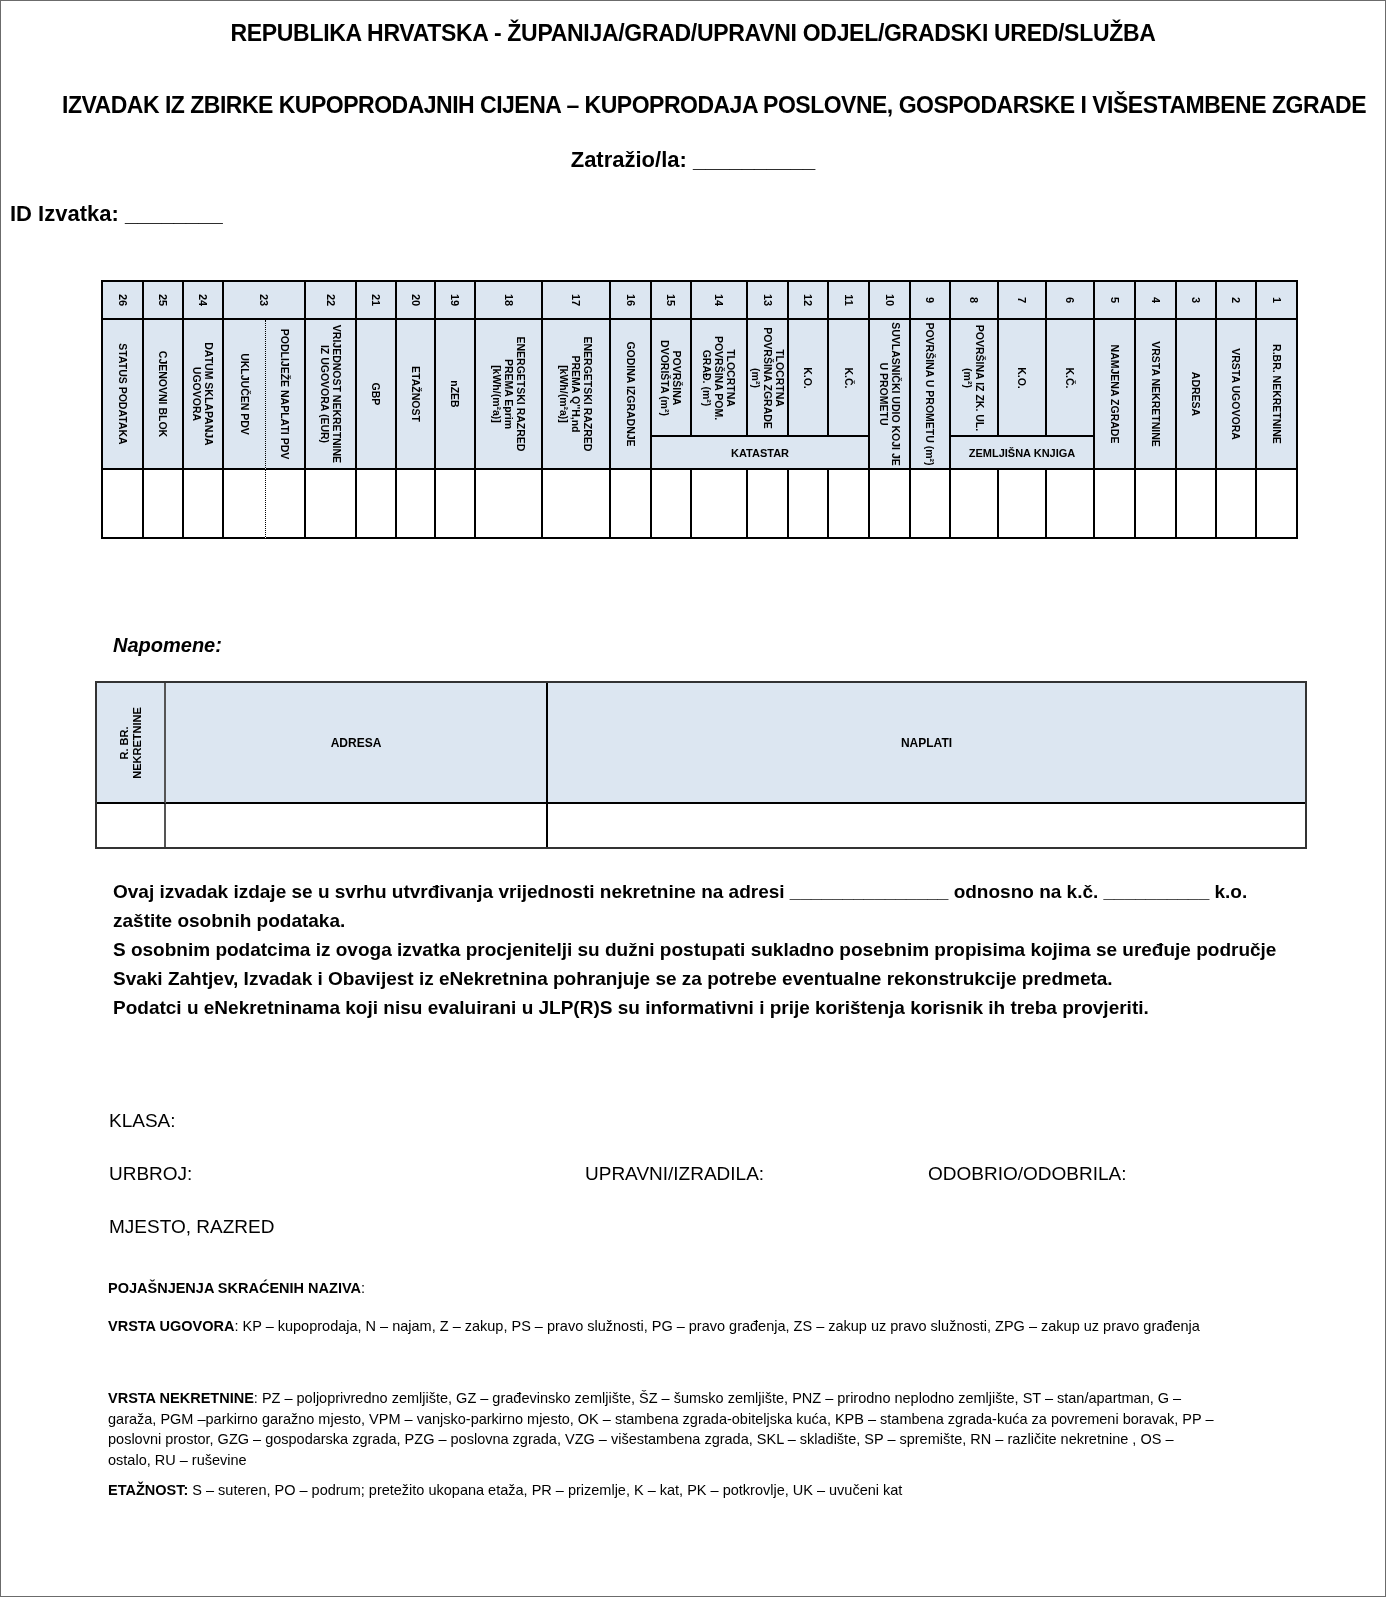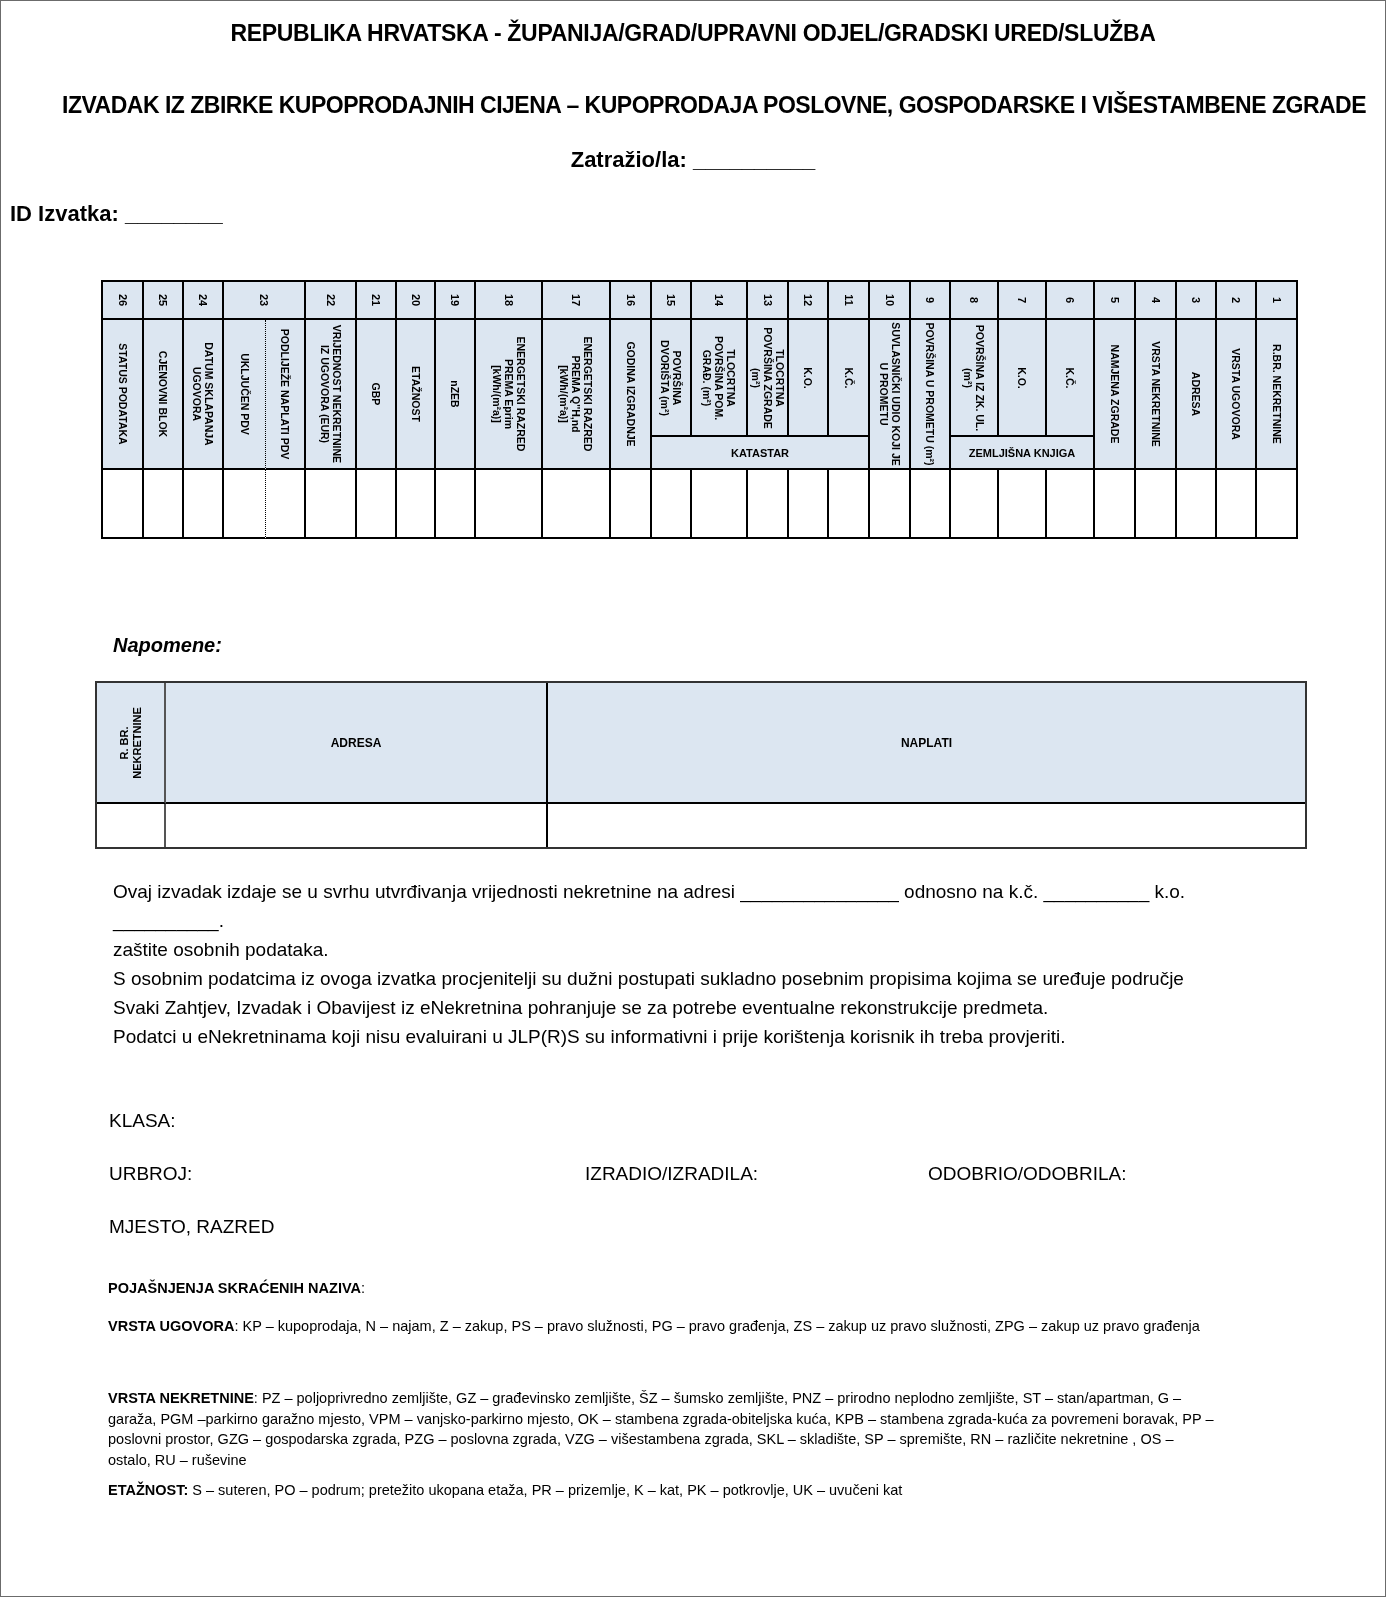--- a/index.html
+++ b/index.html
@@ -21,21 +21,21 @@
   .dotted { border-right:1px dotted #000 !important; }
 
   .napo-label { top:634px; left:113px; font-weight:bold; font-style:italic; font-size:20px; }
   .ntable { position:absolute; left:95px; top:681px; width:1212px; height:168px; border:2px solid #333; box-sizing:border-box; }
   .ncell { position:absolute; box-sizing:border-box; border-right:2px solid #555; }
   .nhead { background:#dce6f1; border-bottom:2px solid #000; }
   .nhead-txt { position:absolute; left:0; right:0; top:50%; transform:translateY(-50%); text-align:center; font-weight:bold; font-size:12px; }
   .nrot { position:absolute; left:50%; top:50%; transform:translate(-50%,-50%) rotate(-90deg); font-weight:bold; font-size:11px; line-height:13px; text-align:center; white-space:nowrap; }
 
   .para { left:113px; width:1160px; font-size:19px; line-height:29px; }
-  .p-line { display:block; white-space:nowrap; }
+  .p-line { display:block; white-space:nowrap;font-weight:bold; }
 
   .sig { font-size:19px; }
   .expl { left:108px; width:1110px; font-size:14.5px; line-height:20.5px; }
   .expl b { font-weight:bold; }
 </style>
 </head>
 <body>
 
 <div class="frame"></div>
 
@@ -279,30 +279,29 @@
   <div class="ncell nhead" style="left:451px;top:0;width:757px;height:121px;border-right:none">
     <span class="nhead-txt">NAPLATI</span>
   </div>
   <div class="ncell" style="left:0;top:121px;width:69px;height:43px"></div>
   <div class="ncell" style="left:69px;top:121px;width:382px;height:43px;border-right-color:#000"></div>
   <div class="ncell" style="left:451px;top:121px;width:757px;height:43px;border-right:none"></div>
 </div>
 
 <div class="abs para" style="top:877px">
   <span class="p-line">Ovaj izvadak izdaje se u svrhu utvrđivanja vrijednosti nekretnine na adresi _______________ odnosno na k.č. __________ k.o.</span>
-  <span class="p-line">__________.</span>
   <span class="p-line">zaštite osobnih podataka.</span>
   <span class="p-line">S osobnim podatcima iz ovoga izvatka procjenitelji su dužni postupati sukladno posebnim propisima kojima se uređuje područje</span>
   <span class="p-line">Svaki Zahtjev, Izvadak  i Obavijest iz eNekretnina pohranjuje se za potrebe eventualne rekonstrukcije predmeta.</span>
   <span class="p-line">Podatci u eNekretninama koji nisu evaluirani u JLP(R)S su informativni i prije korištenja korisnik ih treba provjeriti.</span>
 </div>
 
 <div class="abs sig" style="left:109px;top:1110px">KLASA:</div>
 <div class="abs sig" style="left:109px;top:1163px">URBROJ:</div>
-<div class="abs sig" style="left:585px;top:1163px">IZRADIO/IZRADILA:</div>
+<div class="abs sig" style="left:585px;top:1163px">UPRAVNI/IZRADILA:</div>
 <div class="abs sig" style="left:928px;top:1163px">ODOBRIO/ODOBRILA:</div>
 <div class="abs sig" style="left:109px;top:1216px">MJESTO, RAZRED</div>
 
 <div class="abs expl" style="top:1278px">
   <b>POJAŠNJENJA SKRAĆENIH NAZIVA</b><span>:</span>
 </div>
 <div class="abs expl" style="top:1316px">
   <b>VRSTA UGOVORA</b><span>: KP – kupoprodaja, N – najam, Z – zakup, PS – pravo služnosti, PG – pravo građenja, ZS – zakup uz pravo služnosti, ZPG – zakup uz pravo građenja</span>
 </div>
 <div class="abs expl" style="top:1388px">

